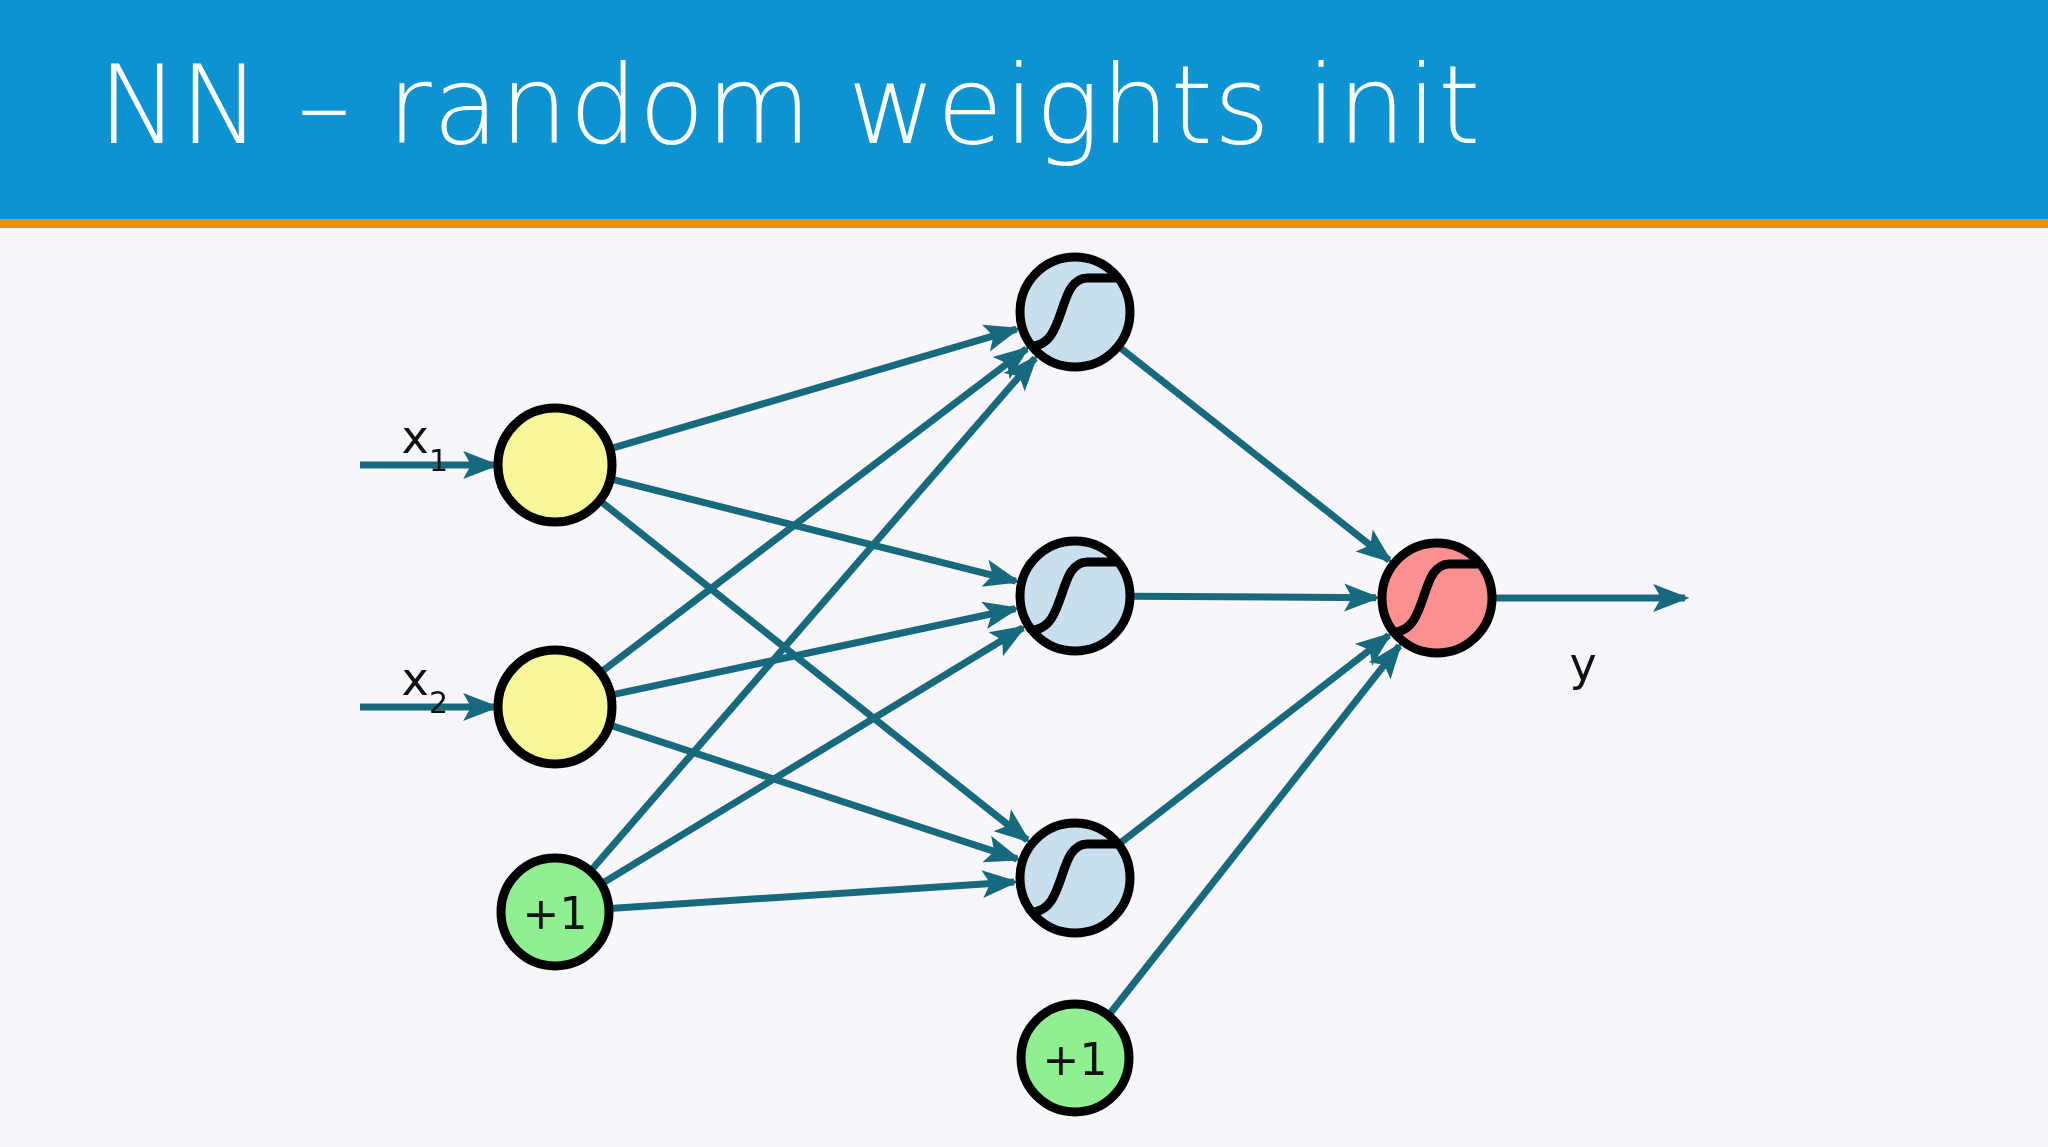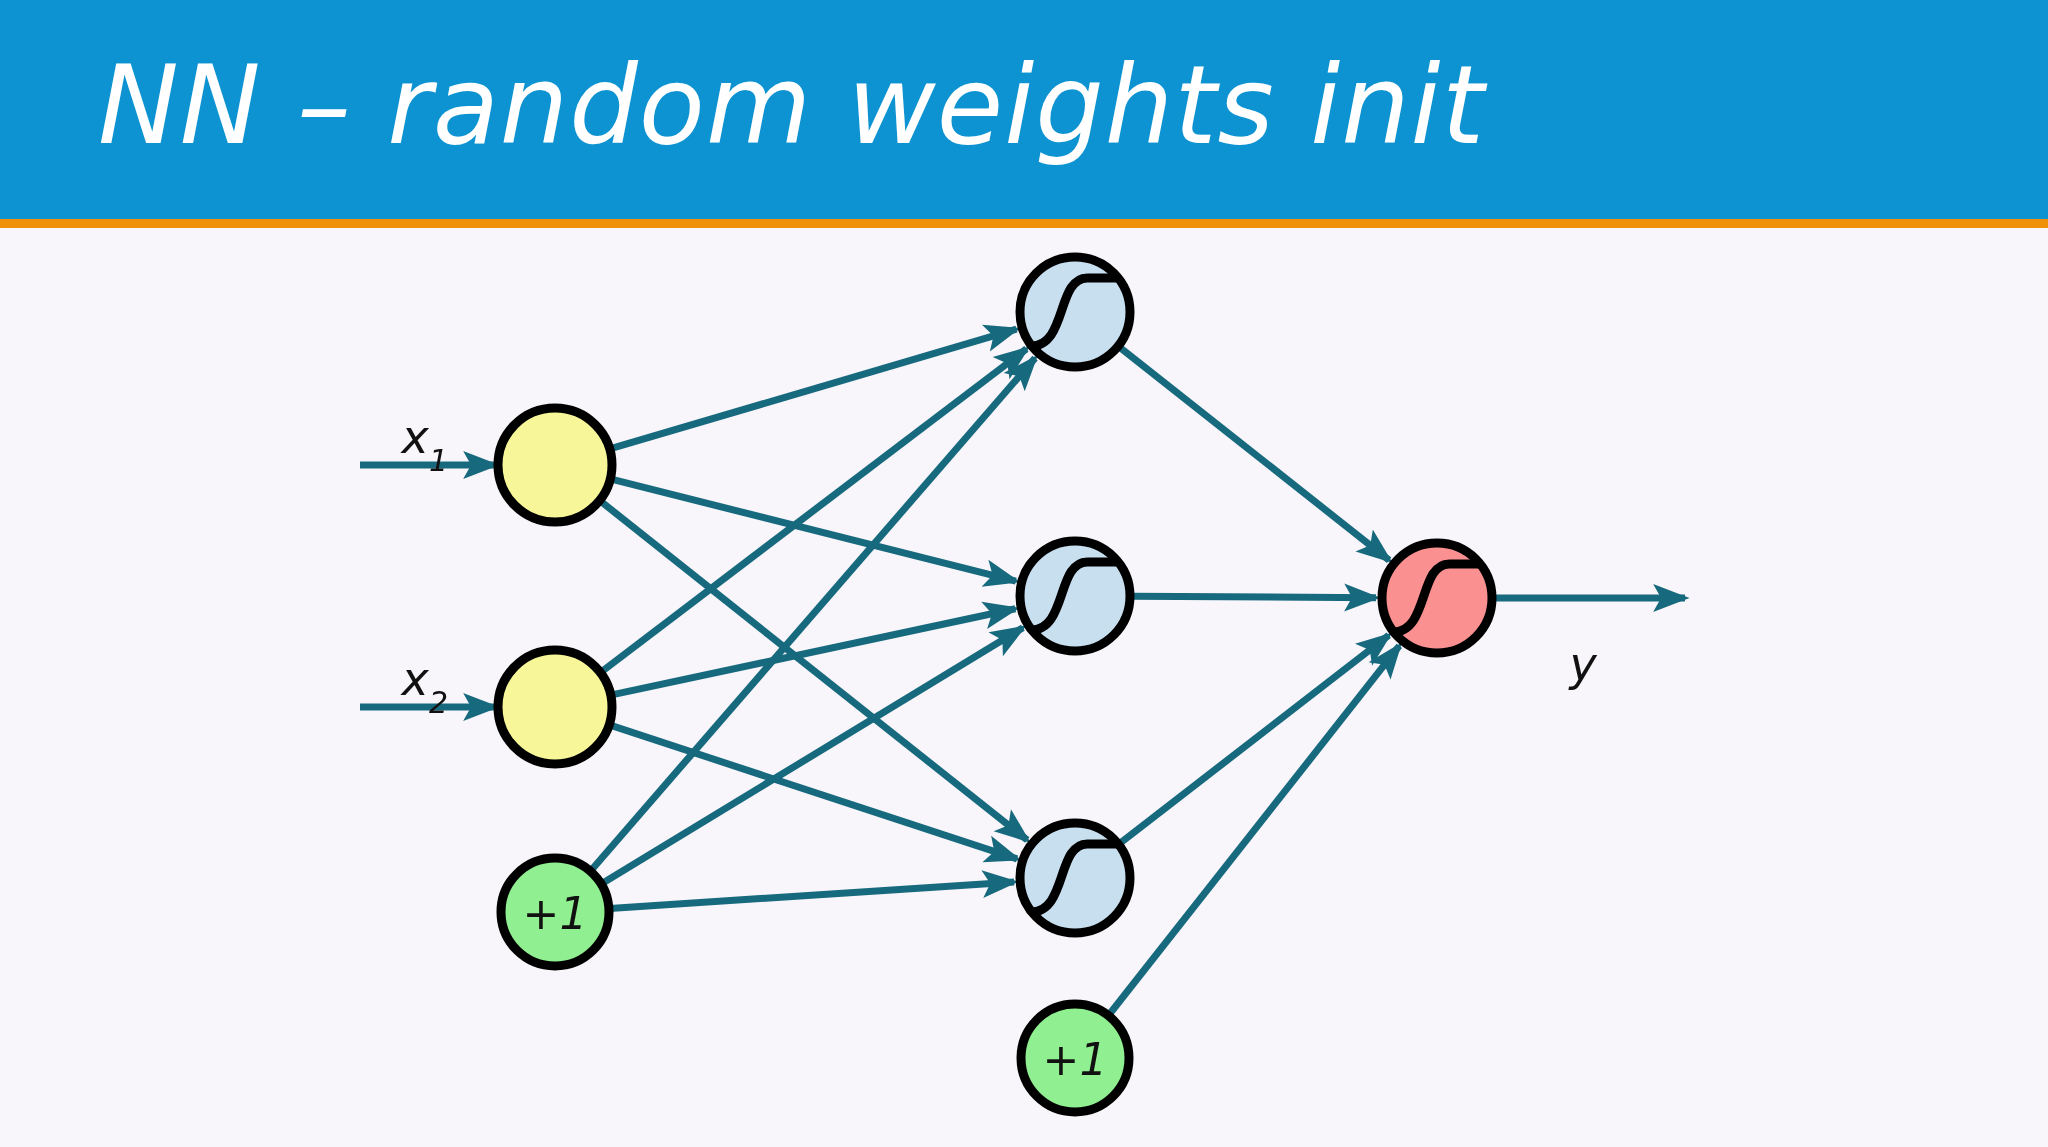--- a/index.html
+++ b/index.html
@@ -8,21 +8,20 @@
     padding: 0;
     background: #ffffff;
   }
   #slide {
     position: relative;
     width: 2048px;
     height: 1147px;
     background: #f8f6fa;
     overflow: hidden;
     font-family: "DejaVu Sans", sans-serif;
-    font-style: italic;
   }
   
   #banner {
     position: absolute;
     left: 0; top: 0;
     width: 2048px;
     height: 219px;
     background: #0d93d1;
   }
   #banner-underline {

